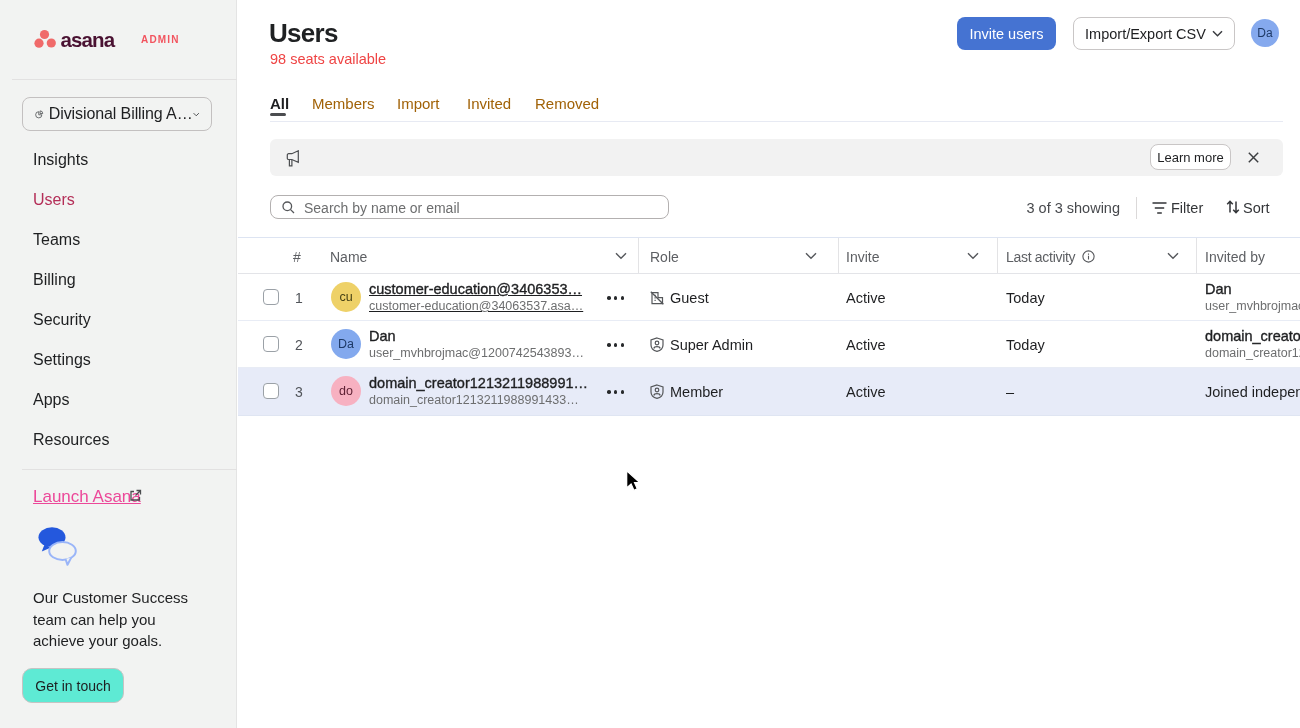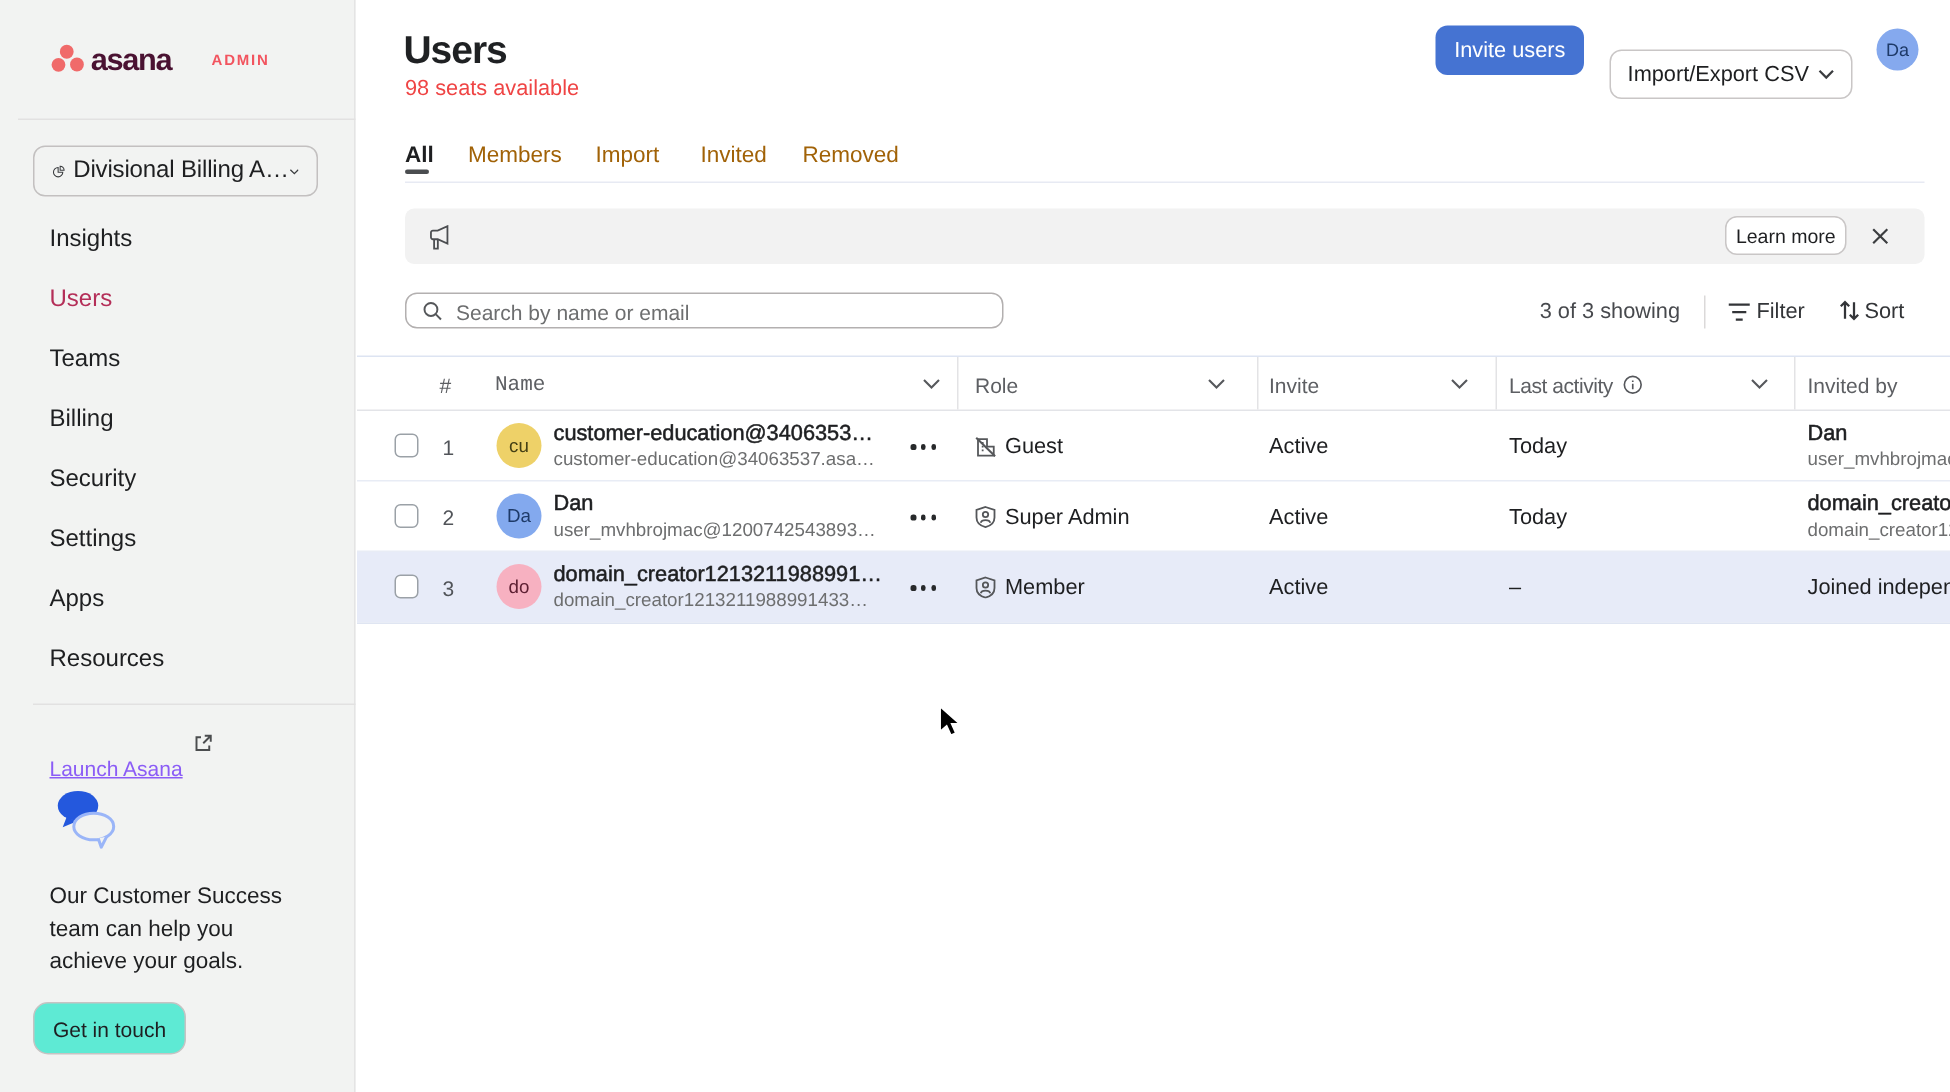--- a/index.html
+++ b/index.html
@@ -8,29 +8,29 @@
   .abs { position:absolute; }
 
   
   #sidebar { position:absolute; left:0; top:0; width:237px; height:728px; background:#f2f3f2; border-right:1px solid #e4e4e4; }
   .sdiv { position:absolute; height:1px; background:#e2e1e1; }
   #nav { position:absolute; left:33px; top:140px; font-size:16px; }
   #nav div { height:40px; line-height:40px; }
   .nav-users { color:#b42e58; }
   #dropdown { position:absolute; left:22px; top:97px; width:190px; height:34px; border:1px solid #c3c0c0; border-radius:8px; display:flex; align-items:center; padding:0 12px; }
   #dropdown .dd-txt { font-size:16px; margin-left:5px; letter-spacing:-0.1px; white-space:nowrap; }
-  #launch { position:absolute; left:33px; top:487px; font-size:14px; color:#8b5cf6; text-decoration:underline;margin-top:17px; }
+  #launch { position:absolute; left:33px; top:487px; font-size:17px; color:#ec4899; text-decoration:underline; }
   #help-txt { position:absolute; left:33px; top:587px; font-size:15px; line-height:21.5px; color:#1e1f21; }
   #git-btn { position:absolute; left:22px; top:668px; width:102px; height:35px; background:#5eead4; border:1px solid #c6c3c3; border-radius:10px; font-size:14px; display:flex; align-items:center; justify-content:center; }
 
   
   #title { position:absolute; left:269px; top:18px; font-size:26px; font-weight:700; letter-spacing:-0.7px; color:#1f2123; }
   #seats { position:absolute; left:270px; top:51px; font-size:14.5px; color:#ef4444; }
   #invite { position:absolute; left:957px; top:17px; width:99px; height:33px; background:#4573d2; border-radius:8px; color:#fff; font-size:14.5px; display:flex; align-items:center; justify-content:center; }
-  #impexp { position:absolute; left:1073px; top:17px; width:162px; height:33px; background:#fff; border:1px solid #c9c6c6; border-radius:8px; font-size:14.5px; display:flex; align-items:center; justify-content:center; gap:6px;margin-top:16px; }
+  #impexp { position:absolute; left:1073px; top:17px; width:162px; height:33px; background:#fff; border:1px solid #c9c6c6; border-radius:8px; font-size:14.5px; display:flex; align-items:center; justify-content:center; gap:6px; }
   #topavatar { position:absolute; left:1251px; top:19px; width:28px; height:28px; border-radius:50%; background:#85a9ee; color:#1e3a68; font-size:12px; display:flex; align-items:center; justify-content:center; }
 
   
   .tab { position:absolute; top:95px; font-size:15px; color:#a16207; }
   #tab-underline { position:absolute; left:270px; top:113px; width:16px; height:2.5px; background:#4b4d50; border-radius:2px; }
   #tabs-div { position:absolute; left:270px; top:121px; width:1013px; height:1px; background:#e7eaf3; }
 
   
   #banner { position:absolute; left:270px; top:139px; width:1013px; height:37px; background:#f2f2f2; border-radius:6px; }
   #banner-txt { position:absolute; left:38px; top:0; height:37px; display:flex; align-items:center; font-size:14.5px; white-space:nowrap; }
@@ -157,21 +157,21 @@
   <div class="hline" style="top:273px; background:#e3e4e8;"></div>
   <div class="hline" style="top:320px; background:#e8ecf5;"></div>
   <div class="hline" style="top:367px; background:#e8ecf5;"></div>
   <div class="hline" style="top:415px; background:#dfe5f2;"></div>
   <div class="vsep" style="left:638px;"></div>
   <div class="vsep" style="left:838px;"></div>
   <div class="vsep" style="left:997px;"></div>
   <div class="vsep" style="left:1196px;"></div>
 
   <div class="hcell" style="left:293px;">#</div>
-  <div class="hcell" style="left:330px;font-family:Liberation Mono, monospace;">Name</div>
+  <div class="hcell" style="left:330px;">Name</div>
   <div class="hcell" style="left:650px;">Role</div>
   <div class="hcell" style="left:846px;">Invite</div>
   <div class="hcell" style="left:1006px; letter-spacing:-0.3px;">Last activity</div>
   <svg class="abs" style="left:1082px;top:250px;" width="13" height="13" viewBox="0 0 13 13" fill="none" stroke="#55575b" stroke-width="1.1">
     <circle cx="6.5" cy="6.5" r="5.6"></circle>
     <path d="M6.5 5.8 V9.5 M6.5 3.6 V4.7"></path>
   </svg>
   <div class="hcell" style="left:1205px;">Invited by</div>
   <svg class="abs hch" style="left:615px;top:252px;" width="12" height="8" viewBox="0 0 12 8" fill="none" stroke="#56585c" stroke-width="1.4">
     <path d="M1 1.3 L6 6.3 L11 1.3"></path>
@@ -182,21 +182,21 @@
   <svg class="abs hch" style="left:967px;top:252px;" width="12" height="8" viewBox="0 0 12 8" fill="none" stroke="#56585c" stroke-width="1.4">
     <path d="M1 1.3 L6 6.3 L11 1.3"></path>
   </svg>
   <svg class="abs hch" style="left:1167px;top:252px;" width="12" height="8" viewBox="0 0 12 8" fill="none" stroke="#56585c" stroke-width="1.4">
     <path d="M1 1.3 L6 6.3 L11 1.3"></path>
   </svg>
 
   <div class="checkbox" style="top:289px;"></div>
   <div class="rownum" style="top:290px;">1</div>
   <div class="avatar" style="top:282px; background:#eed168; color:#454015;">cu</div>
-  <div class="abs" style="left:369px; top:281px;">
+  <div class="abs" style="left:369px; top:281px;text-decoration:underline;">
     <div class="row-name-main">customer-education@3406353…</div>
     <div class="row-name-sub">customer-education@34063537.asa…</div>
   </div>
   <div class="dots" style="top:296px;">
     <i></i>
     <i></i>
     <i></i>
   </div>
   <svg class="abs gicon" style="left:650px;top:291px;" width="14" height="14" viewBox="0 0 14 14" fill="none" stroke="#55575a" stroke-width="1.2">
     <path d="M2 12.7 V1.7 h6 v5 h4.5 v6 z"></path>

